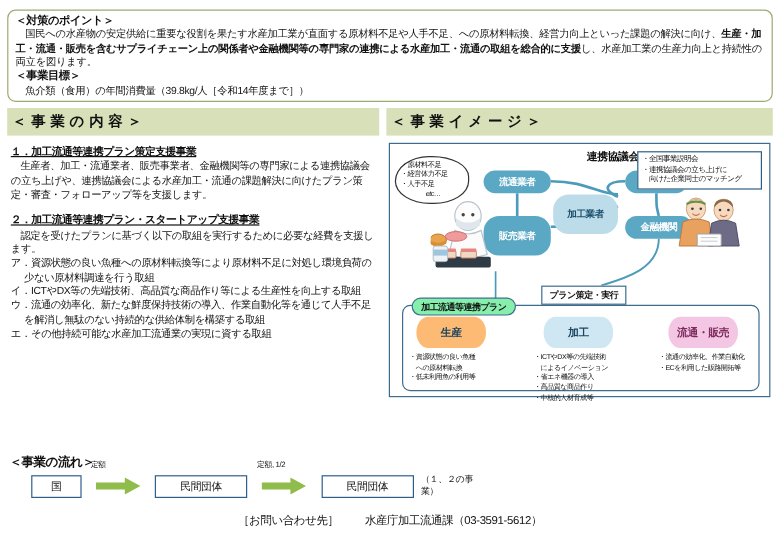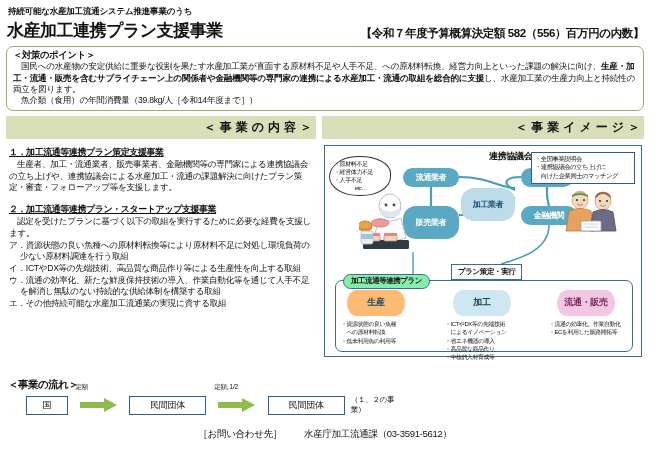--- a/index.html
+++ b/index.html
@@ -29,21 +29,21 @@
   }
   .lbl { font-weight: bold; font-size: 9.4px; letter-spacing: -0.4px; }
   .pointsbody { text-indent: 8px; }
   .pointsbody b { font-weight: bold; }
   .goalbody { text-indent: 8px; }
 
   
   .cols { display: flex; gap: 6px; margin-top: 5px; }
   .col { flex: 1 1 50%; }
   .colhead {
-    background: #d7e0b8; text-align: right; font-weight: bold;
+    background: #d7e0b8; text-align: left; font-weight: bold;
     font-size: 12px; letter-spacing: 4px; padding: 3px 0 3px 4px;
   }
 
   
   .leftbody { padding: 7px 4px 0 3px; font-size: 8.6px; line-height: 1.36; letter-spacing: -0.3px; }
   .itemtitle { font-weight: bold; text-decoration: underline; font-size: 9px; letter-spacing: -0.45px; }
   .itempara { text-indent: 8px; margin-top: 1px; }
   .sub { margin-top: 0px; }
   .sub div { padding-left: 11px; text-indent: -11px; }
   .gap { height: 9px; }
@@ -136,31 +136,25 @@
 
   
   .footer { position: absolute; left: 0; top: 428px; width: 650px; text-align: center; font-size: 9.5px; letter-spacing: -0.3px; }
   .footer .sp { display: inline-block; width: 22px; }
 </style>
 </head>
 <body>
 
 <div class="page">
 
-  <div>
-    <div class="supertitle">持続可能な水産加工流通システム推進事業のうち</div>
-    <div class="titlerow">
-      <div class="maintitle">水産加工連携プラン支援事業</div>
-      <div class="budget">【令和７年度予算概算決定額  582（556）百万円の内数】</div>
-    </div>
-  </div>
 
   <div class="pointsbox">
     <div class="lbl">＜対策のポイント＞</div>
     <div class="pointsbody"><span>国民への水産物の安定供給に重要な役割を果たす水産加工業が直面する原材料不足や人手不足、への原材料転換、経営力向上といった課題の解決に向け、</span><b>生産・加工・流通・販売を含むサプライチェーン上の関係者や金融機関等の専門家の連携による水産加工・流通の取組を総合的に支援</b><span>し、水産加工業の生産力向上と持続性の両立を図ります。</span></div>
+    <div class="lbl">＜事業目標＞</div>
     <div class="goalbody">魚介類（食用）の年間消費量（39.8kg/人［令和14年度まで］）</div>
   </div>
 
   <div class="cols">
 
     <div class="col">
       <div class="colhead">＜事業の内容＞</div>
       <div class="leftbody">
         <div class="itemtitle">１．加工流通等連携プラン策定支援事業</div>
         <div class="itempara">生産者、加工・流通業者、販売事業者、金融機関等の専門家による連携協議会の立ち上げや、連携協議会による水産加工・流通の課題解決に向けたプラン策定・審査・フォローアップ等を支援します。</div>

